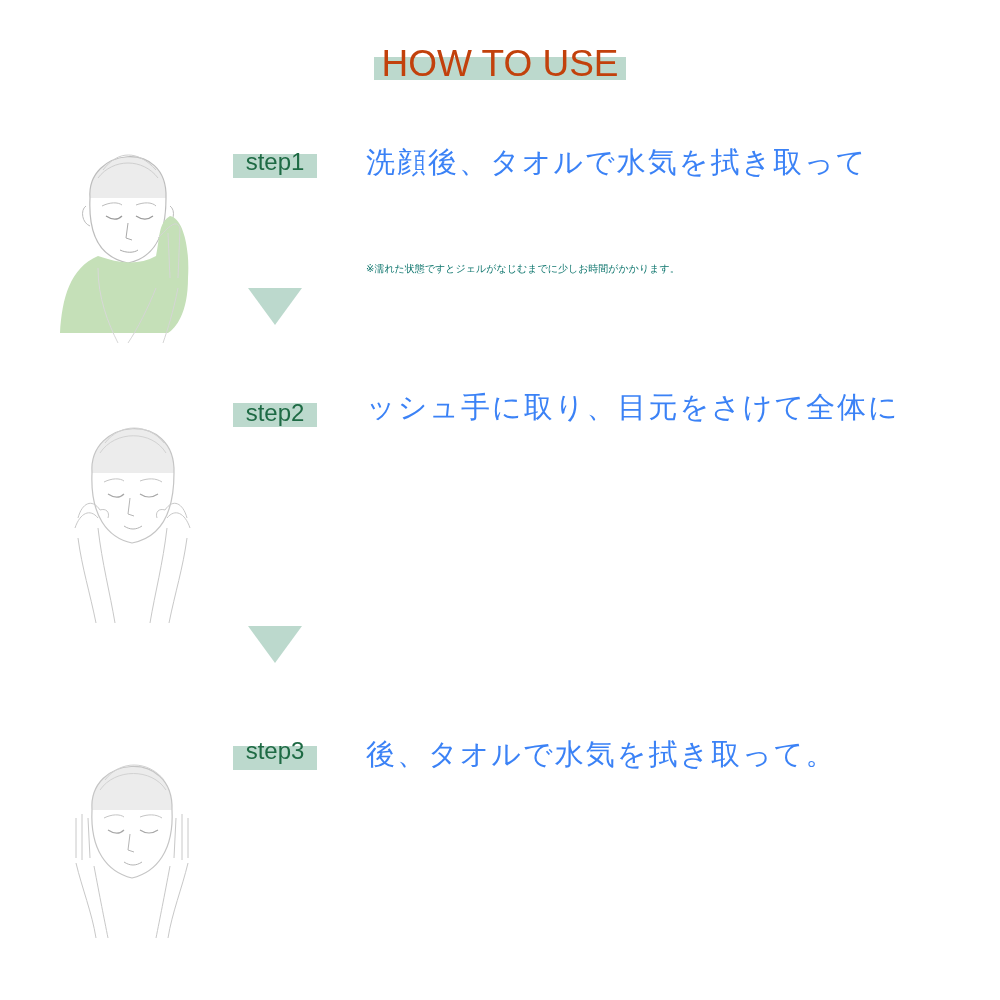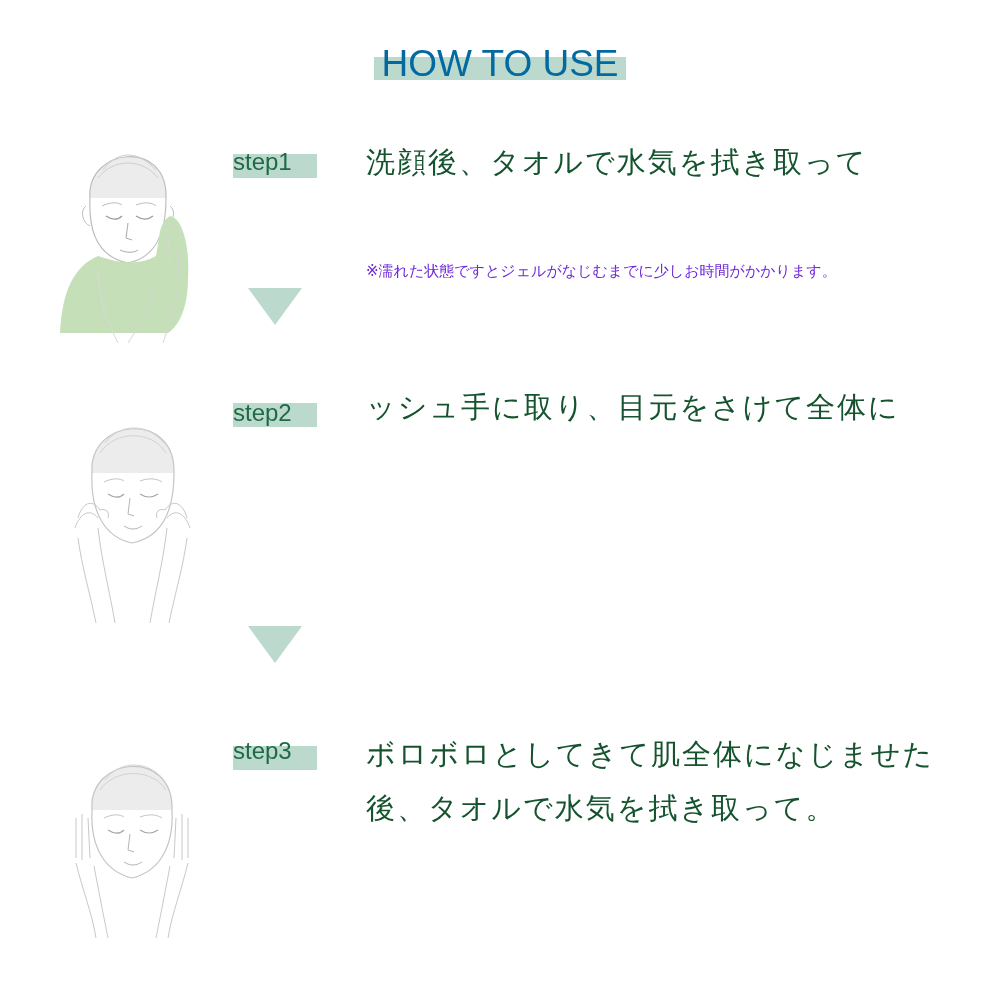--- a/index.html
+++ b/index.html
@@ -1,28 +1,28 @@
 <!DOCTYPE html>
 <html><head>
   <meta charset="utf-8">
   <style>
     html, body { margin: 0; padding: 0; background: #ffffff; }
     body { width: 1000px; height: 1000px; position: relative; overflow: hidden;
            font-family: "DejaVu Sans", "Liberation Sans", sans-serif; color: #222; }
     .heading { position: absolute; left: 374px; top: 40px; width: 252px; height: 44px; }
     .heading .bar { position: absolute; left: 0; top: 17px; width: 252px; height: 23px; background: #bcd9cd; }
     .heading .txt { position: absolute; left: 0; top: 0; width: 252px; text-align: center;
-                    font-family: "Liberation Sans", sans-serif; font-size: 37px; color: #0369a1;
+                    font-family: "Liberation Sans", sans-serif; font-size: 37px; color: #c2410c;
                     letter-spacing: 0px; line-height: 48px; font-weight: normal; }
     .step-label { position: absolute; width: 84px; height: 24px; background: #bcd9cd; }
-    .step-label span { position: absolute; left: 0; width: 84px; text-align: left; color: #1e6a44;
+    .step-label span { position: absolute; left: 0; width: 84px; text-align: center; color: #1e6a44;
                        font-family: "Liberation Sans", sans-serif; font-size: 24px; line-height: 28px; }
-    .body-text { position: absolute; left: 366px; font-size: 29px; line-height: 54px; color: #14532d;
+    .body-text { position: absolute; left: 366px; font-size: 29px; line-height: 54px; color: #3b82f6;
                  letter-spacing: 2px; white-space: nowrap; }
-    .note { position: absolute; left: 366px; top: 262px; font-size: 15px; color: #6d28d9; white-space: nowrap; }
+    .note { position: absolute; left: 366px; top: 262px; font-size: 10px; color: #0f766e; white-space: nowrap; }
     .arrow { position: absolute; width: 0; height: 0;
              border-left: 27px solid transparent; border-right: 27px solid transparent;
              border-top: 37px solid #bcd9cd; }
     .illust { position: absolute; }
   </style>
 </head>
 <body>
 
 <div class="heading">
   <div class="bar"></div>
@@ -83,15 +83,14 @@
   <path d="M58 96 L56 112 L62 114 M52 124 C58 128 64 128 70 124" fill="none" stroke="#b5b5b5" stroke-width="1"></path>
   <path d="M4 80 L4 120 M10 76 L10 122 M16 80 L18 120 M4 125 C10 150 20 175 24 200 M22 128 C28 160 32 180 36 200" fill="none" stroke="#c8c8c8" stroke-width="1"></path>
   <path d="M116 80 L116 120 M110 76 L110 122 M104 80 L102 120 M116 125 C110 150 100 175 96 200 M98 128 C92 160 88 180 84 200" fill="none" stroke="#c8c8c8" stroke-width="1"></path>
 </svg>
 
 <div class="step-label" style="left:233px;top:746px">
   <span style="top:-9px">step3</span>
 </div>
 
 <div class="body-text" style="top:727px">
-  <div>ボロボロとしてきて肌全体になじませた</div>
   <div>後、タオルで水気を拭き取って。</div>
 </div>
 
 </body></html>

